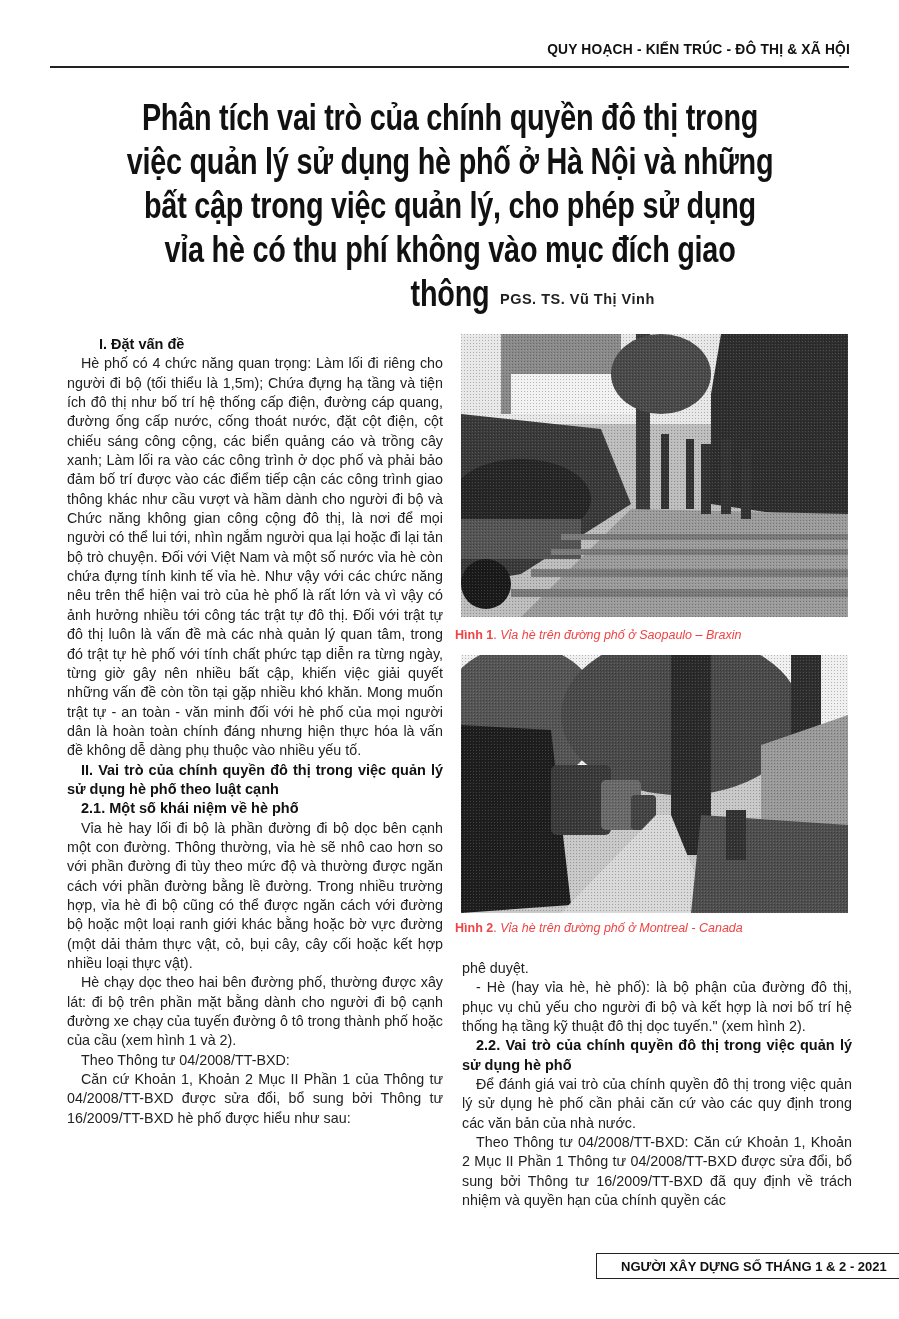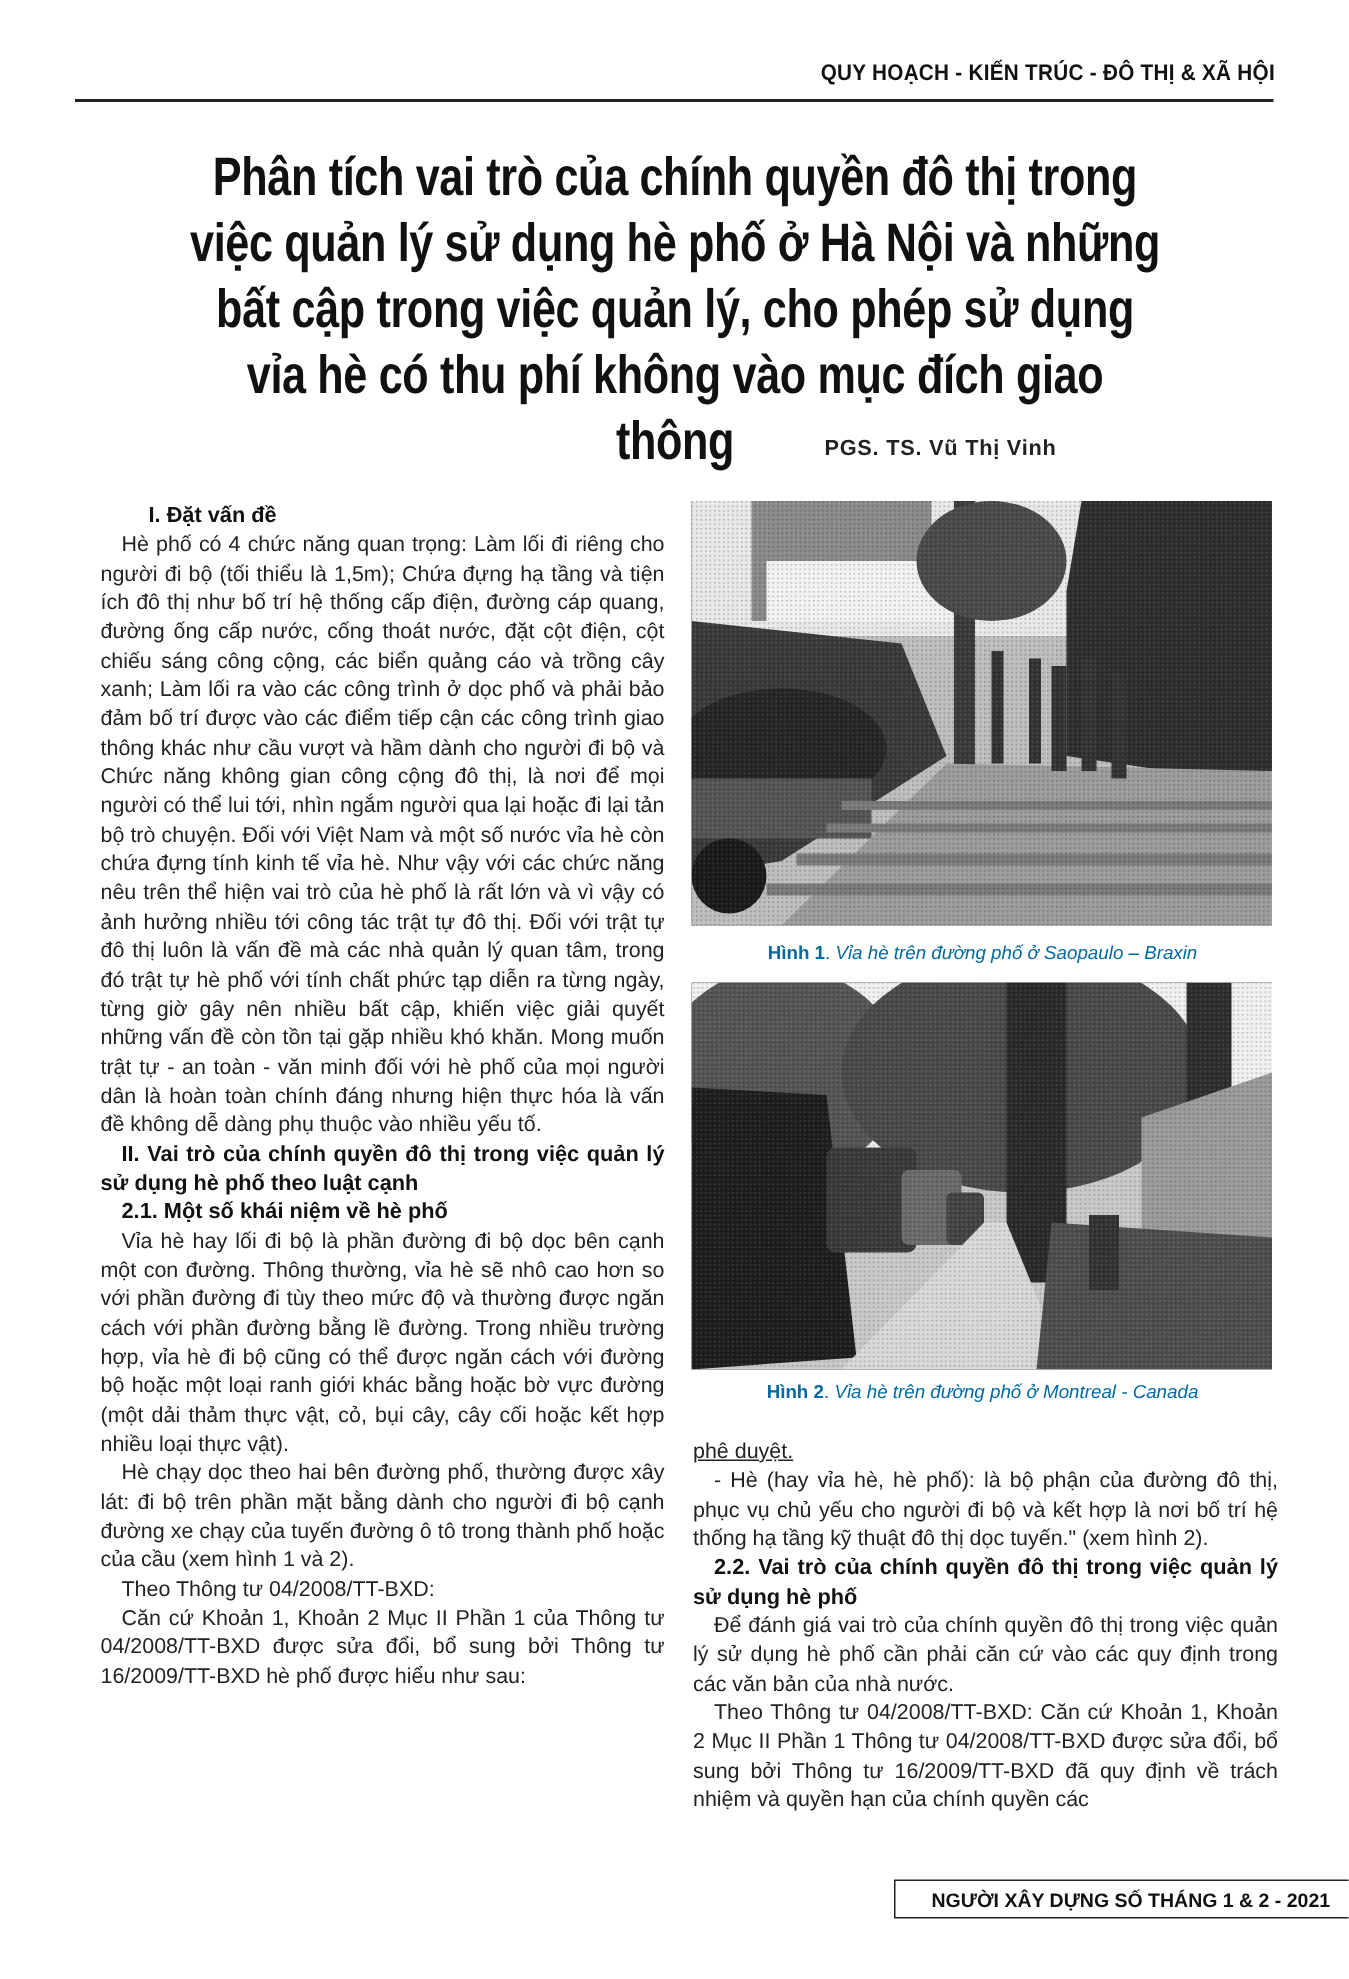--- a/index.html
+++ b/index.html
@@ -16,39 +16,39 @@
   .header-rule {
     position: absolute; left: 50px; top: 66px; width: 799px; height: 2px; background: #222;
   }
   .title {
     position: absolute; left: 40px; top: 96px; width: 820px;
     text-align: center; font-weight: bold; font-size: 36px; line-height: 44px;
     font-family: "Liberation Sans", sans-serif; color: #111;
     transform: scaleX(0.80); transform-origin: center top; letter-spacing: -0.3px;
   }
   .author {
-    position: absolute; left: 500px; top: 291px; width: 254px; text-align: center;
+    position: absolute; left: 500px; top: 291px; width: 254px; text-align: left;
     font-weight: bold; font-size: 14.5px; letter-spacing: 0.5px; color: #222;
   }
   .col {
     position: absolute; font-size: 14.3px; line-height: 19.35px; color: #222;
     text-align: justify;
   }
   .col p { margin: 0; text-indent: 14px; }
-  .col p.noindent { text-indent: 0; text-decoration: underline; }
+  .col p.noindent { text-indent: 0; }
   .col h3 { margin: 0; font-size: 14.5px; font-weight: bold; text-indent: 14px; color: #111; }
   .col-left { left: 67px; top: 335px; width: 376px; }
   .col-right { left: 462px; top: 959px; width: 390px; }
   .figure {
     position: absolute; left: 461px; width: 387px; background: #555; overflow: hidden;
   }
   .fig1 { top: 334px; height: 283px; }
   .fig2 { top: 655px; height: 258px; }
   .caption {
-    position: absolute; left: 455px; width: 400px; text-align: center; font-size: 12.5px; color: #0369a1;
+    position: absolute; left: 455px; width: 400px; text-align: left; font-size: 12.5px; color: #ef4444;
   }
   .caption .fignum { font-weight: bold; }
   .caption .figtext { font-style: italic; }
   .cap1 { top: 628px; }
   .cap2 { top: 921px; }
   .footer {
     position: absolute; left: 596px; top: 1253px; height: 26px; display: flex; align-items: stretch;
   }
   .footer-box {
     border: 1.5px solid #222; padding: 0 24px; font-size: 13px; font-weight: bold;

